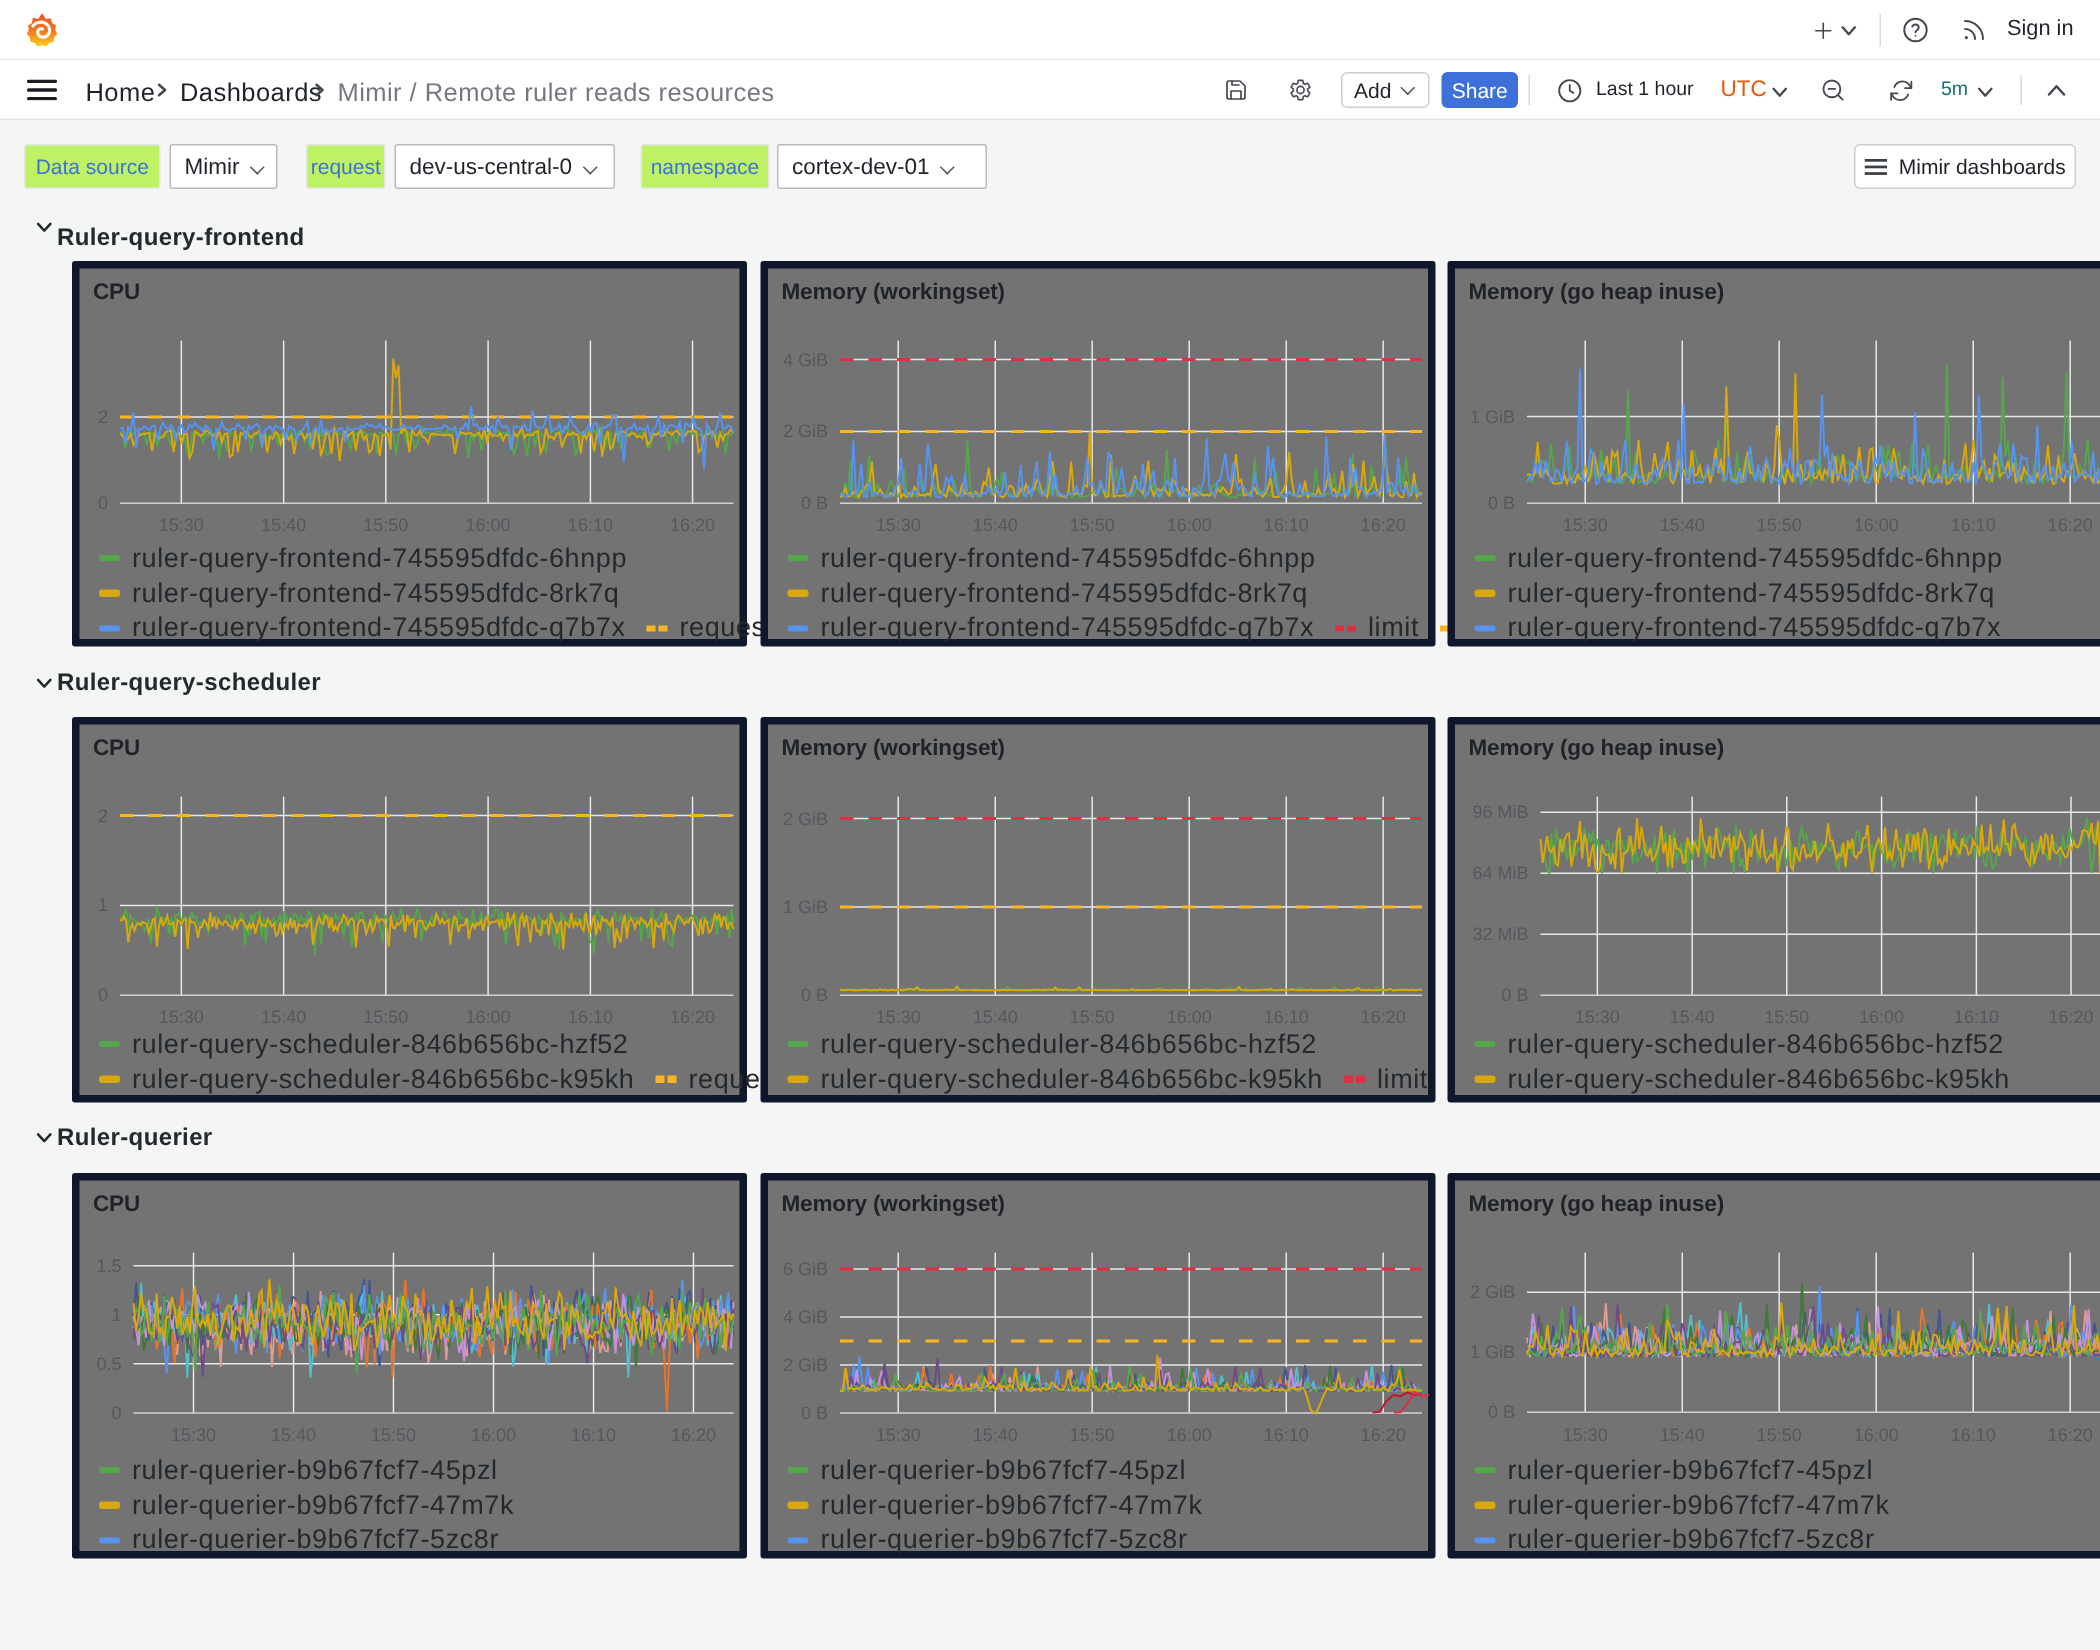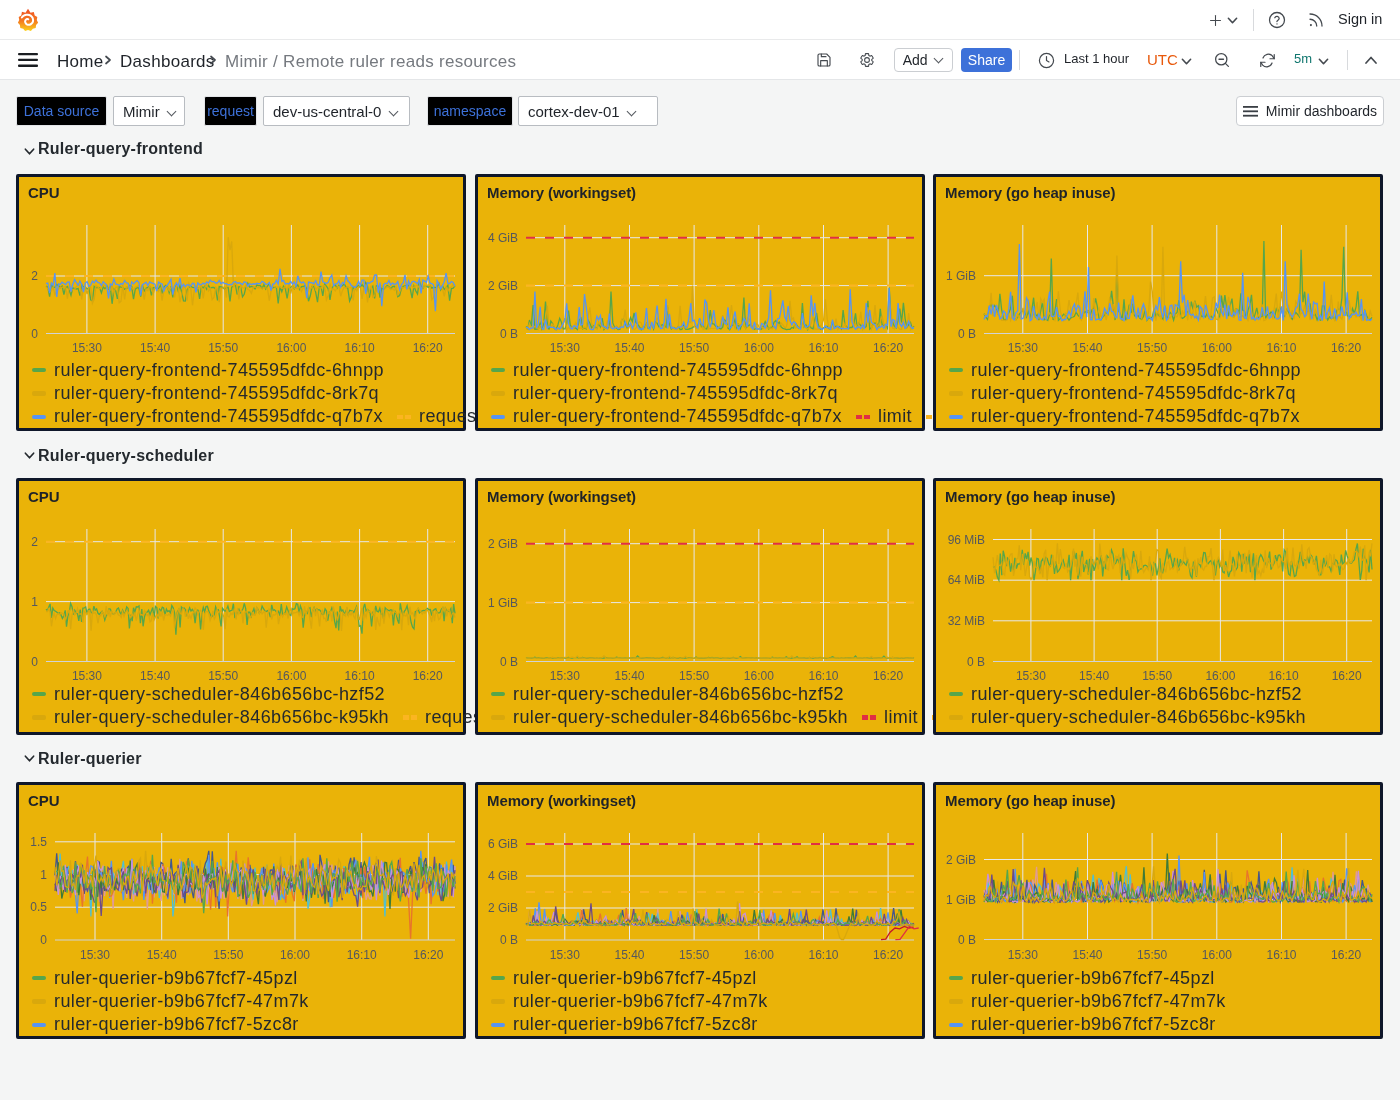--- a/index.html
+++ b/index.html
@@ -10,26 +10,26 @@
 #navbar { position:absolute; left:0; top:40px; width:1400px; height:40px; background:#FFF; border-bottom:1px solid #E4E6E8; }
 #searchbox { position:absolute; left:534px; top:4px; width:342px; height:31px; background:#FFF; border:1px solid #D5D9DC; border-radius:4px; }
 .ph { color:#7E858D; font-size:14.5px; }
 .ictxt { color:#41464C; }
 .vdiv { position:absolute; width:1px; background:#D8DADD; }
 .crumb { font-size:17px; color:#1F2329; letter-spacing:0.3px; }
 .crumb.dim { color:#75797F; }
 .btn { position:absolute; border-radius:4px; font-size:14px; display:flex; align-items:center; justify-content:center; }
 .btn-outline { border:1px solid #CBCED2; color:#1F2329; background:#FFF; }
 .btn-blue { background:#3D71D9; color:#FFF; border:none; }
-.flabel { position:absolute; top:96px; height:30px; background:#000000; border:1px solid #E3E5E8; border-radius:2px; color:#3D71D9; font-size:14px; display:flex; align-items:center; justify-content:center; }
+.flabel { position:absolute; top:96px; height:30px; background:#bef264; border:1px solid #E3E5E8; border-radius:2px; color:#3D71D9; font-size:14px; display:flex; align-items:center; justify-content:center; }
 .fdrop { position:absolute; top:96px; height:30px; background:#FFF; border:1px solid #B8BCC1; border-radius:2px; color:#1F2329; font-size:15px; display:flex; align-items:center; padding:0 9px; }
 .chev { display:inline-block; width:9px; height:9px; position:relative; }
 .chev:after { content:""; position:absolute; left:0; top:1px; width:6px; height:6px; border-right:1.6px solid #54585E; border-bottom:1.6px solid #54585E; transform:rotate(45deg); }
 .sechdr { position:absolute; font-size:16px; font-weight:700; color:#24292E; letter-spacing:0.25px; }
-.panel { position:absolute; width:450px; height:257px; background:#eab308; border:3px solid #0f172a; border-radius:2px; }
+.panel { position:absolute; width:450px; height:257px; background:#737373; border:5px solid #0f172a; border-radius:2px;margin-left:32px; }
 .ptitle { position:absolute; left:9px; top:7px; font-size:15px; font-weight:700; color:#1F2329; letter-spacing:-0.1px; }
 .panel svg { position:absolute; left:0; top:0; }
 .lrow { position:absolute; left:13px; height:16px; display:flex; align-items:center; white-space:nowrap; }
 .lm { width:14px; height:4.6px; border-radius:2px; display:inline-block; }
 .lmd { display:inline-flex; width:14px; justify-content:space-between; }
 .lmd span { width:6px; height:4.6px; display:inline-block; }
 .li { display:inline-flex; align-items:center; margin-right:14px; }
 .lt { font-size:18px; color:#24292E; margin-left:8px; letter-spacing:0.4px; }
 svg.ic { stroke:#44494F; stroke-width:1.7; fill:none; stroke-linecap:round; stroke-linejoin:round; }
 </style>
@@ -137,21 +137,21 @@
 <div class="btn btn-outline" style="left:1236px;top:96px;width:148px;height:30px;font-weight:500">
   <svg style="margin-right:8px" width="15" height="11" viewBox="0 0 15 11">
     <rect x="0" y="0" width="15" height="1.8" fill="#3A3F45"></rect>
     <rect x="0" y="4.4" width="15" height="1.8" fill="#3A3F45"></rect>
     <rect x="0" y="8.8" width="15" height="1.8" fill="#3A3F45"></rect>
   </svg>Mimir dashboards</div>
 
 <svg class="abs" style="left:24px;top:147px" width="11" height="9" viewBox="0 0 12 9" fill="none" stroke="#24292E" stroke-width="1.8" stroke-linecap="round" stroke-linejoin="round">
     <polyline points="1.5,2 6,7 10.5,2"></polyline>
   </svg>
-<div class="sechdr" style="left:38px;top:140px">Ruler-query-frontend</div>
+<div class="sechdr" style="left:38px;top:150px">Ruler-query-frontend</div>
 <svg class="abs" style="left:24px;top:451px" width="11" height="9" viewBox="0 0 12 9" fill="none" stroke="#24292E" stroke-width="1.8" stroke-linecap="round" stroke-linejoin="round">
     <polyline points="1.5,2 6,7 10.5,2"></polyline>
   </svg>
 <div class="sechdr" style="left:38px;top:447px">Ruler-query-scheduler</div>
 <svg class="abs" style="left:24px;top:754px" width="11" height="9" viewBox="0 0 12 9" fill="none" stroke="#24292E" stroke-width="1.8" stroke-linecap="round" stroke-linejoin="round">
     <polyline points="1.5,2 6,7 10.5,2"></polyline>
   </svg>
 <div class="sechdr" style="left:38px;top:750px">Ruler-querier</div>
 
 <div class="panel" style="left:16px;top:174px">

